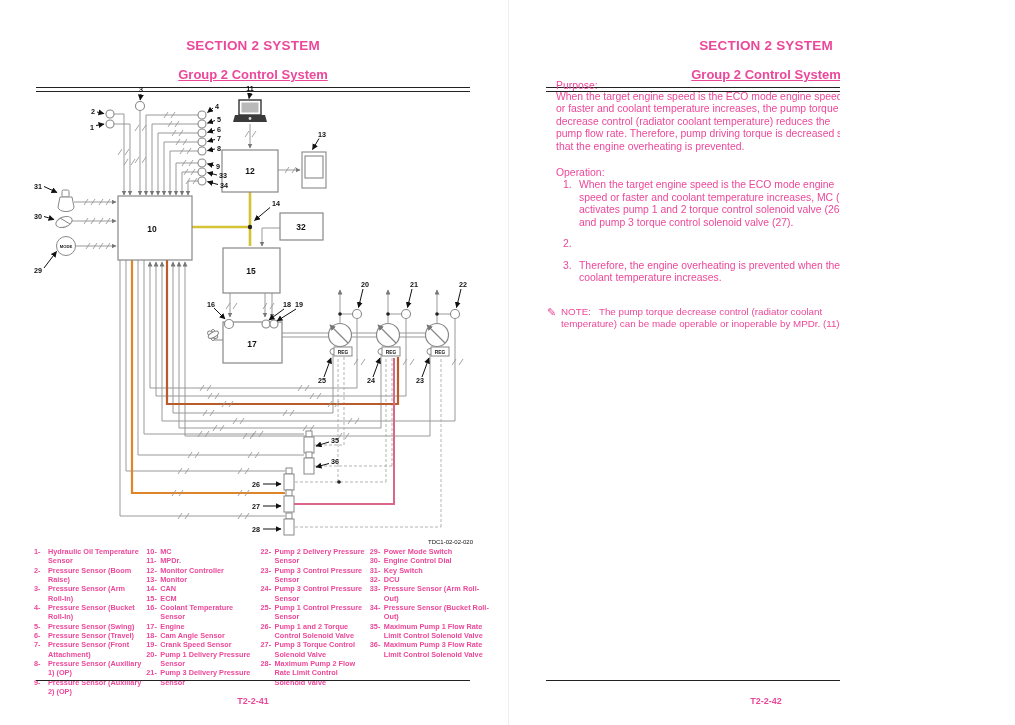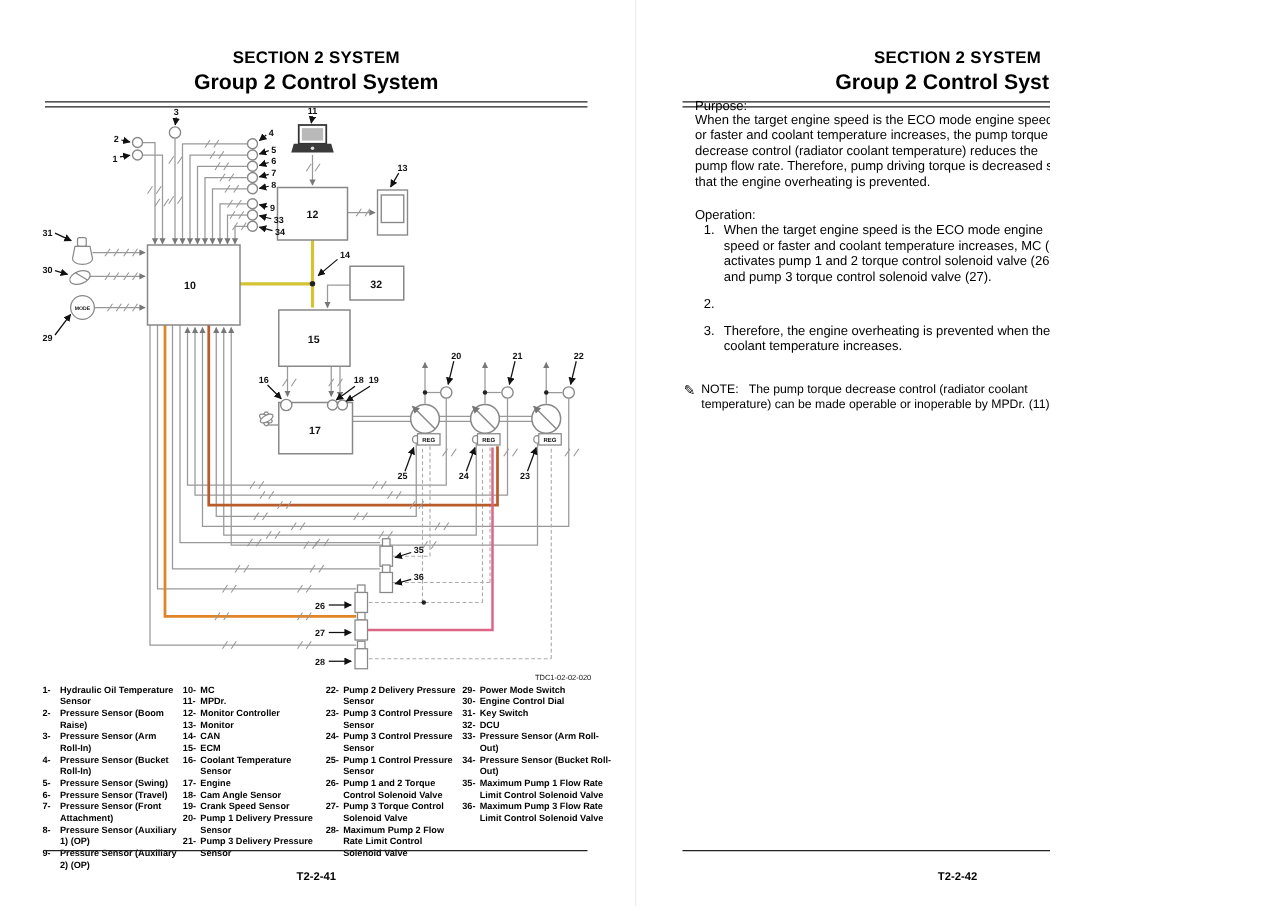--- a/index.html
+++ b/index.html
@@ -1,23 +1,23 @@
 <!DOCTYPE html>
 <html><head>
 <meta charset="utf-8">
 <style>
   html,body{margin:0;padding:0;background:#fff;}
   .sheet{position:relative;width:840px;height:725px;background:#fff;overflow:hidden;
-         font-family:"Liberation Sans",sans-serif;color:#000000;}
+         font-family:"Liberation Sans",sans-serif;color:#ec4899;}
   .page{position:absolute;top:0;width:507px;height:725px;background:#fff;}
   .page-left{left:0;}
   .page-right{left:508px;border-left:1px solid #eee;}
   .pg-header{position:absolute;top:36px;text-align:center;}
   .pg-header .t1{font-size:13.5px;font-weight:700;letter-spacing:.2px;}
-  .pg-header .t2{font-size:17px;font-weight:700;margin-top:3px;}
+  .pg-header .t2{font-size:13px;font-weight:700;margin-top:14px;text-decoration:underline;}
   .dbl-rule{margin-top:5px;height:3px;border-top:1.4px solid #222;border-bottom:1px solid #222;}
   .hl{position:absolute;top:38px;left:36px;width:434px;}
   .hr2{position:absolute;top:38px;left:37px;width:440px;}
   .footer{position:absolute;top:680px;border-top:1px solid #222;text-align:center;
           font-size:9px;font-weight:700;padding-top:15px;}
   .fl{left:36px;width:434px;}
   .fr{left:37px;width:440px;}
   
   .legend{position:absolute;left:34px;top:547px;width:456px;display:flex;gap:3px;}
   .lcol{font-size:7.3px;font-weight:700;line-height:1.28;}

